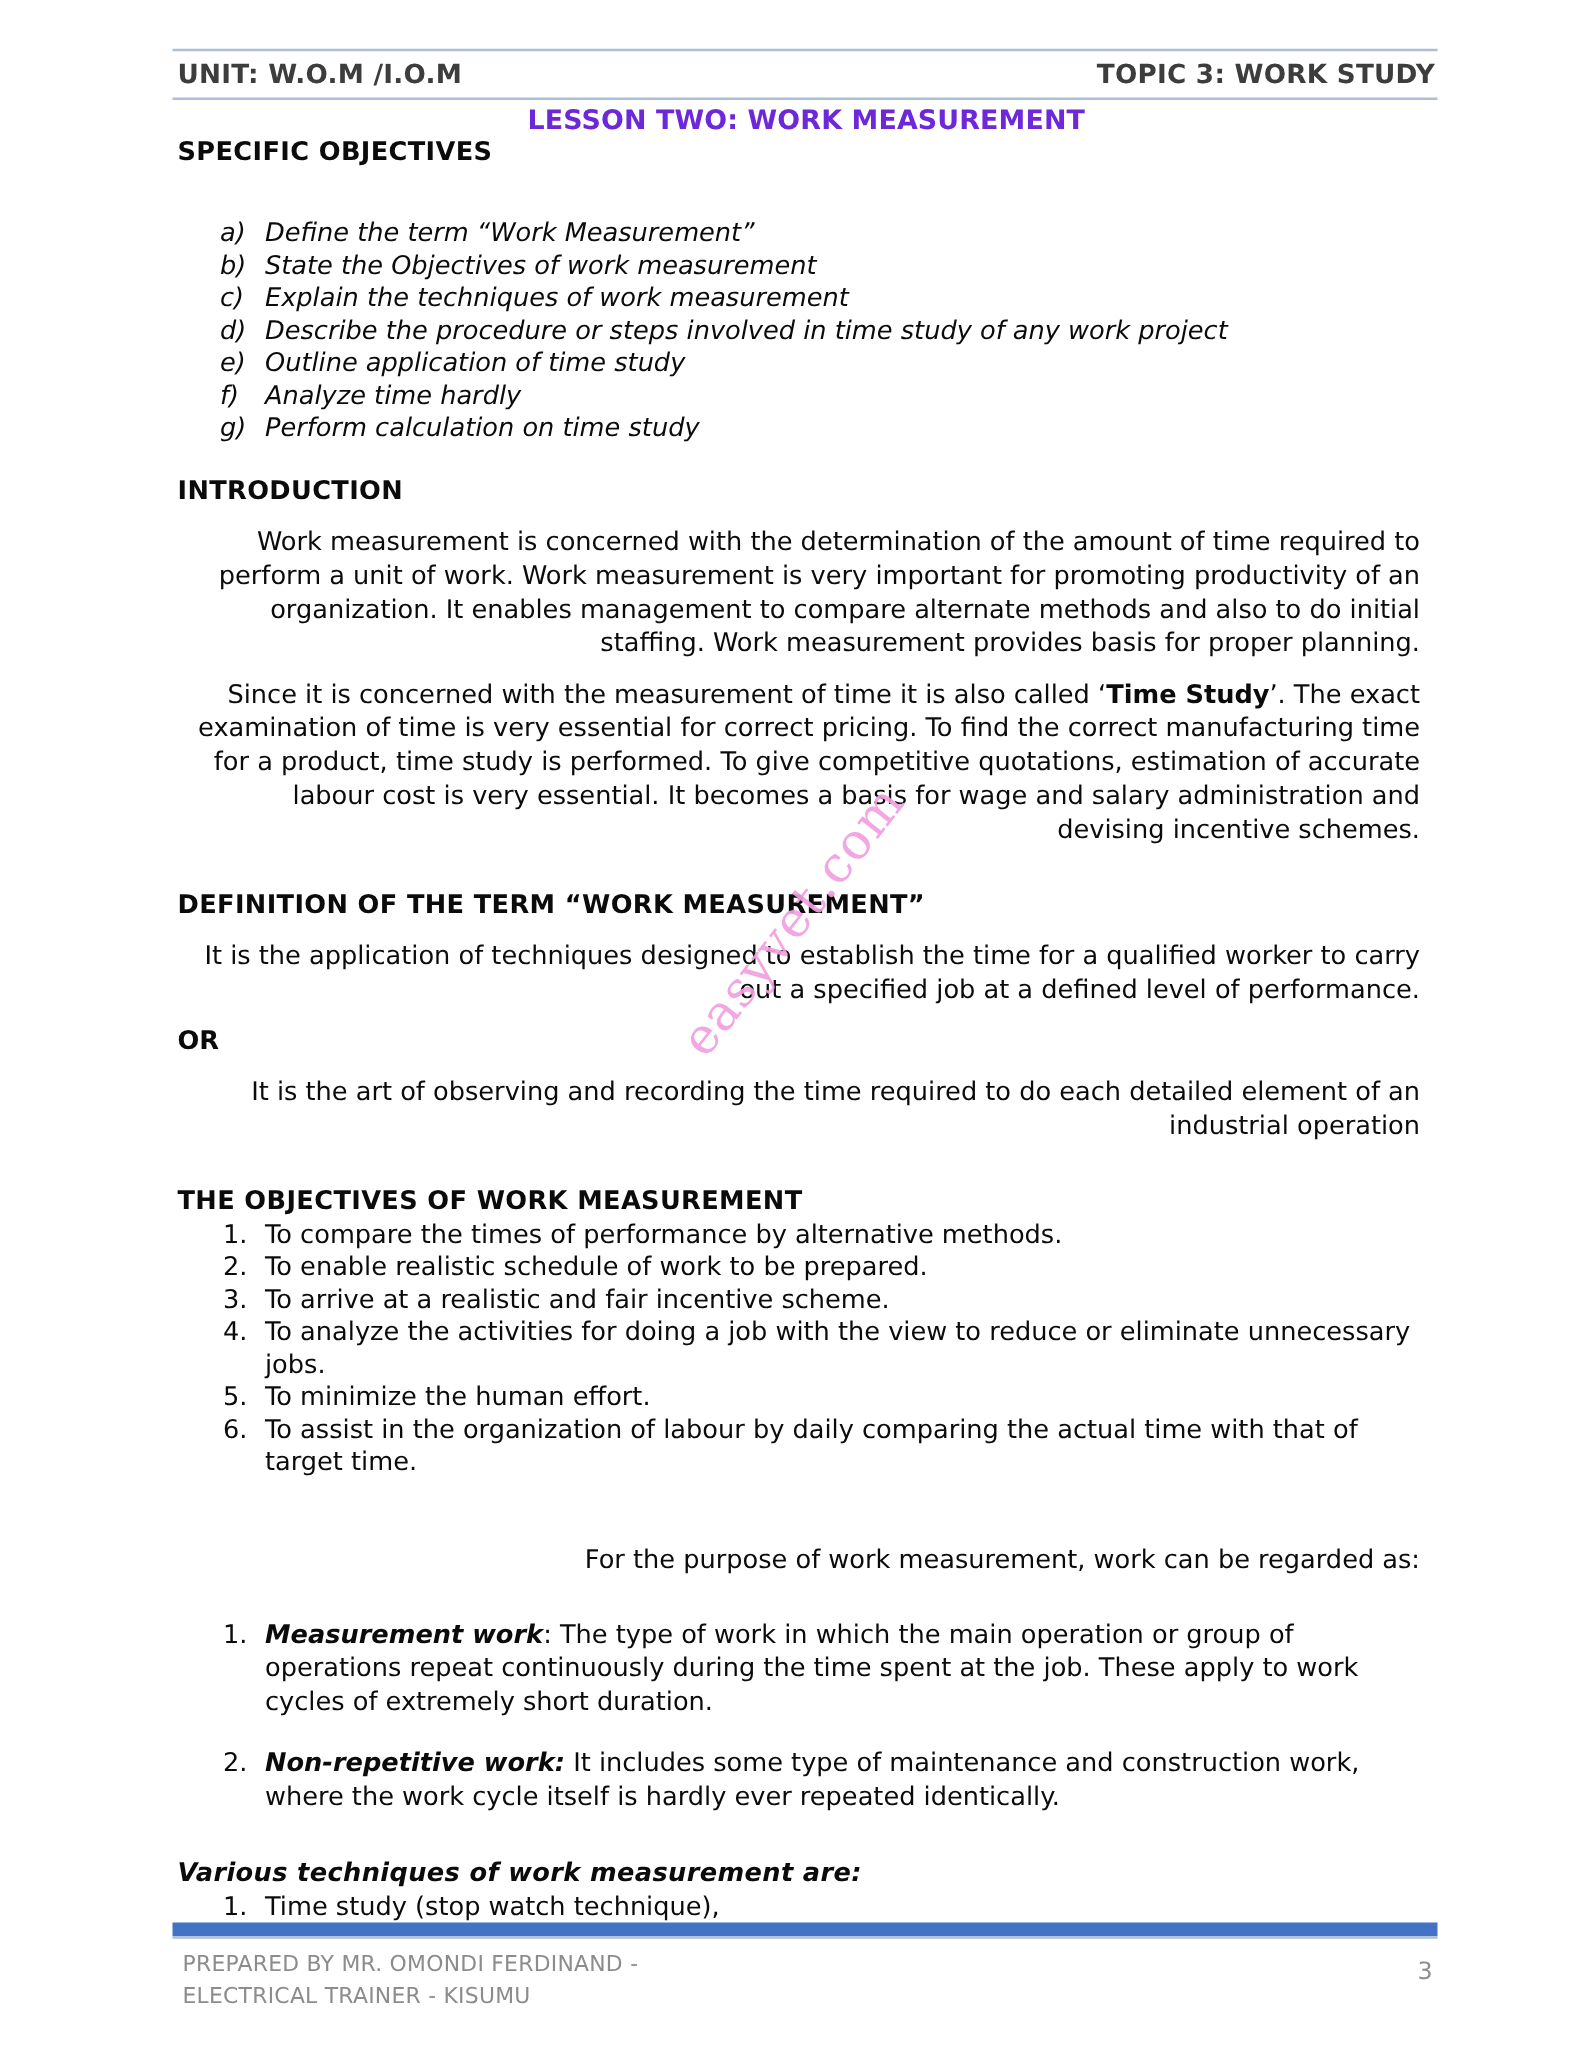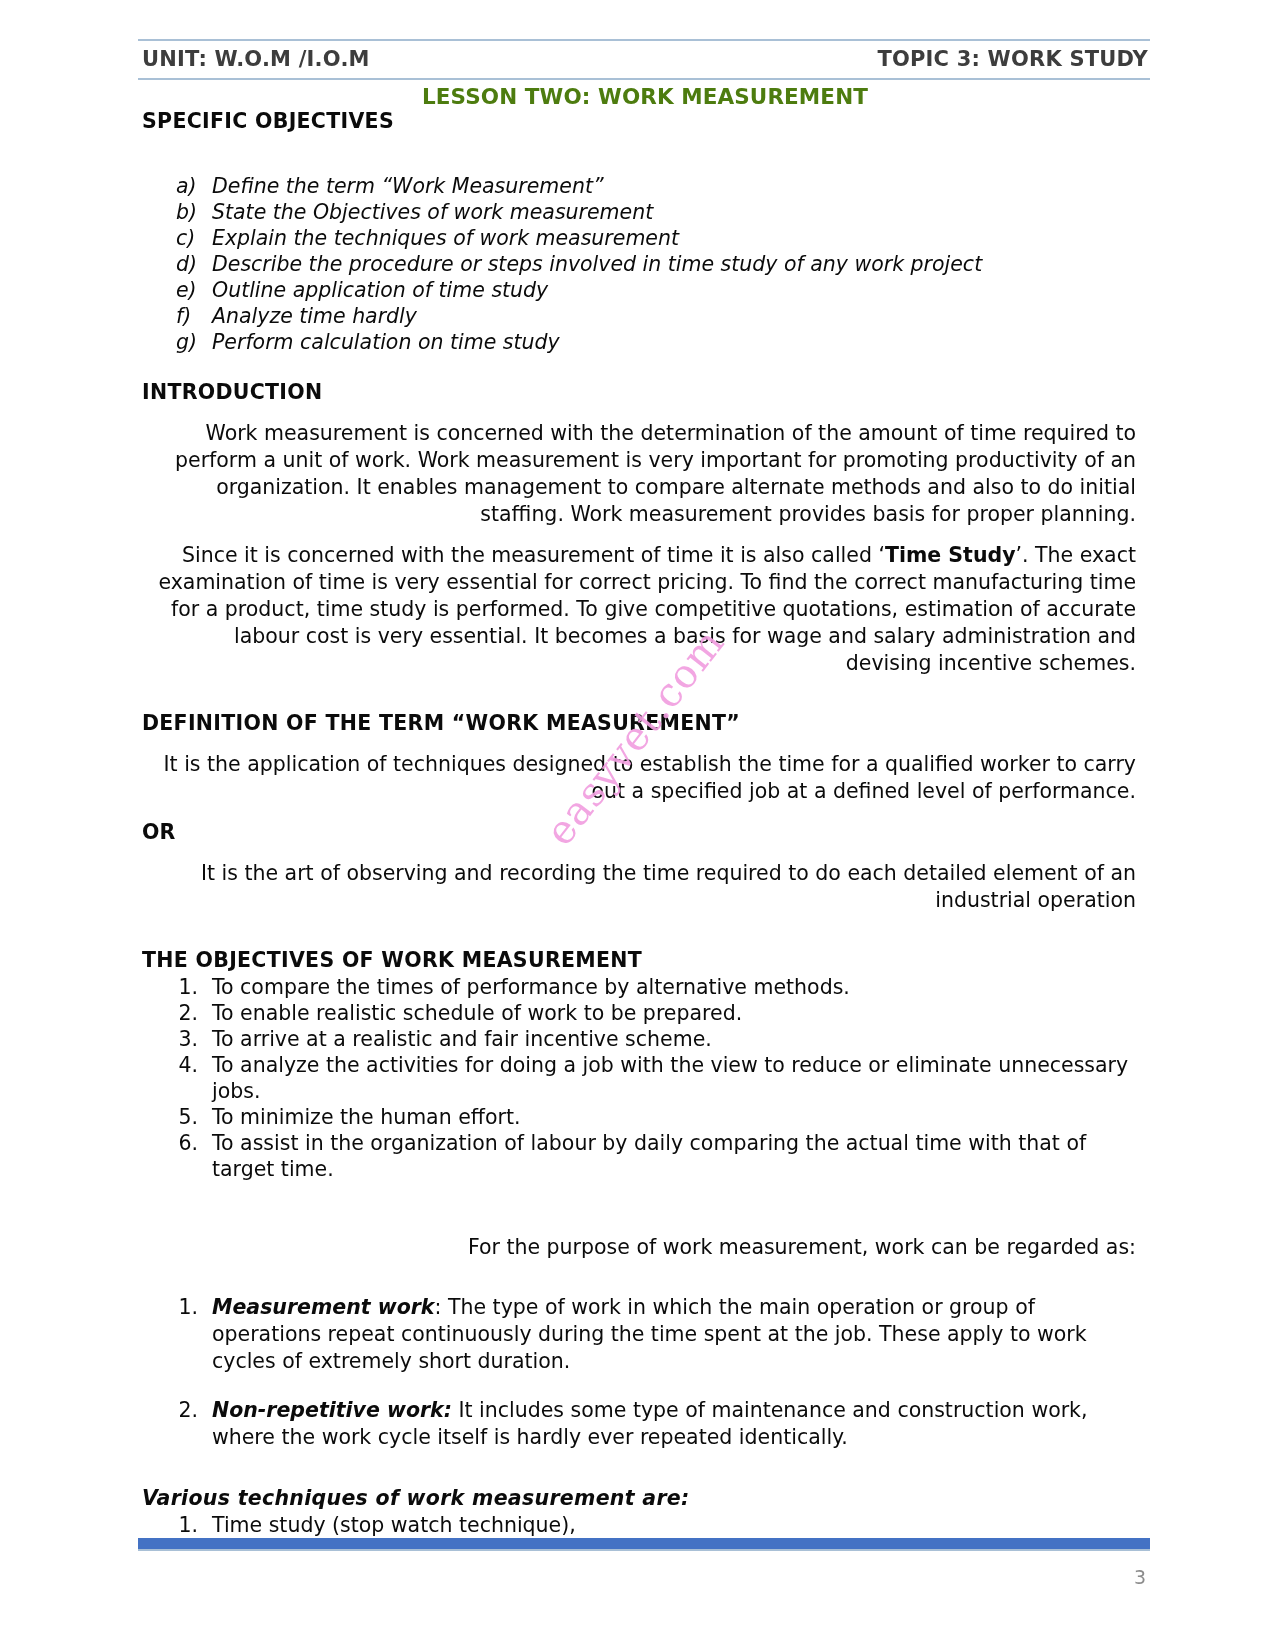--- a/index.html
+++ b/index.html
@@ -19,21 +19,21 @@
     display:flex;align-items:center;justify-content:space-between;
   }
   .header-row span{
     font-family:"DejaVu Sans", sans-serif;
     font-size:21px;font-weight:700;color:#3d3d3d;letter-spacing:.2px;
     white-space:nowrap;
   }
 
   .doc-title{
     position:absolute;left:142px;top:84px;width:1006px;
-    text-align:center;font-size:21.5px;font-weight:700;color:#4d7c0f;
+    text-align:center;font-size:21.5px;font-weight:700;color:#6d28d9;
     font-family:"DejaVu Sans", sans-serif;letter-spacing:.1px;
   }
 
   
   .content{
     position:absolute;left:142px;top:108px;width:1008px;
     font-size:20.5px;line-height:27px;color:#0b0b0b;
     font-family:"DejaVu Sans", sans-serif;
   }
   .h-sec{font-weight:700;font-size:20.5px;letter-spacing:.3px;margin:0;}
@@ -213,16 +213,18 @@
 
   </div>
 
   <div class="watermark">
     <span>easyvet.com</span>
   </div>
 
   <div class="foot-bar"></div>
   <div class="foot-bar-line"></div>
   <div class="foot-text">
+    <div>PREPARED BY MR. OMONDI FERDINAND -</div>
+    <div>ELECTRICAL TRAINER - KISUMU</div>
   </div>
   <div class="page-num">3</div>
 
 </div>
 
 </body></html>

